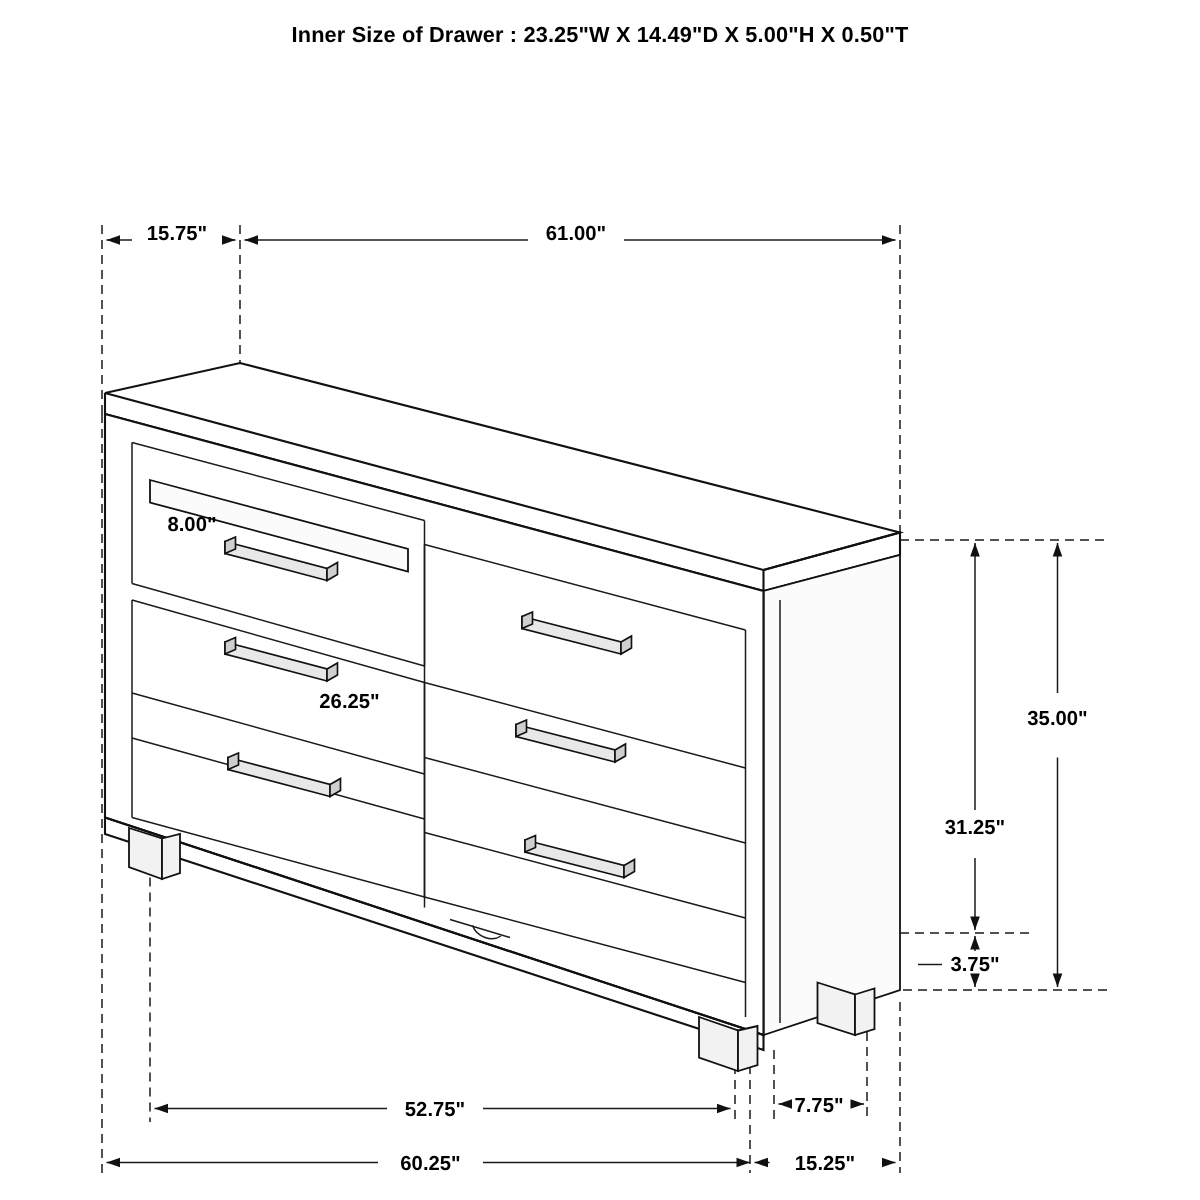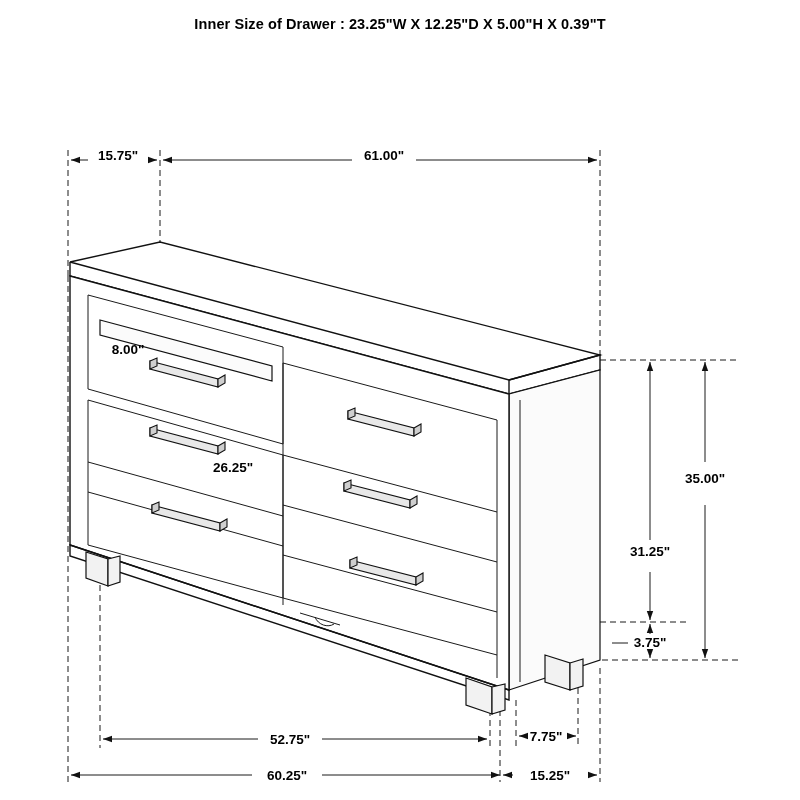--- a/index.html
+++ b/index.html
@@ -51,21 +51,21 @@
   .filltop { fill: #ffffff; stroke: #111111; stroke-width: 1.4; }
   .handle { fill: #e8e8e8; stroke: #111111; stroke-width: 1.1; }
   .handle2 { fill: #cfcfcf; stroke: #111111; stroke-width: 1.1; }
   .leg { fill: #f2f2f2; stroke: #111111; stroke-width: 1.2; }
 </style>
 </head>
 <body>
 
 <div id="stage">
 
-  <div id="title">Inner Size of Drawer : 23.25"W X 12.25"D X 5.00"H X 0.39"T</div>
+  <div id="title">Inner Size of Drawer : 23.25"W X 14.49"D X 5.00"H X 0.50"T</div>
 
   <svg class="diagram" viewBox="0 0 800 800">
 
     <g>
 
       <path class="dash" d="M68,150 L68,276"></path>
       <path class="dash" d="M160,150 L160,258"></path>
 
       <path class="dash" d="M600,150 L600,360"></path>
 

